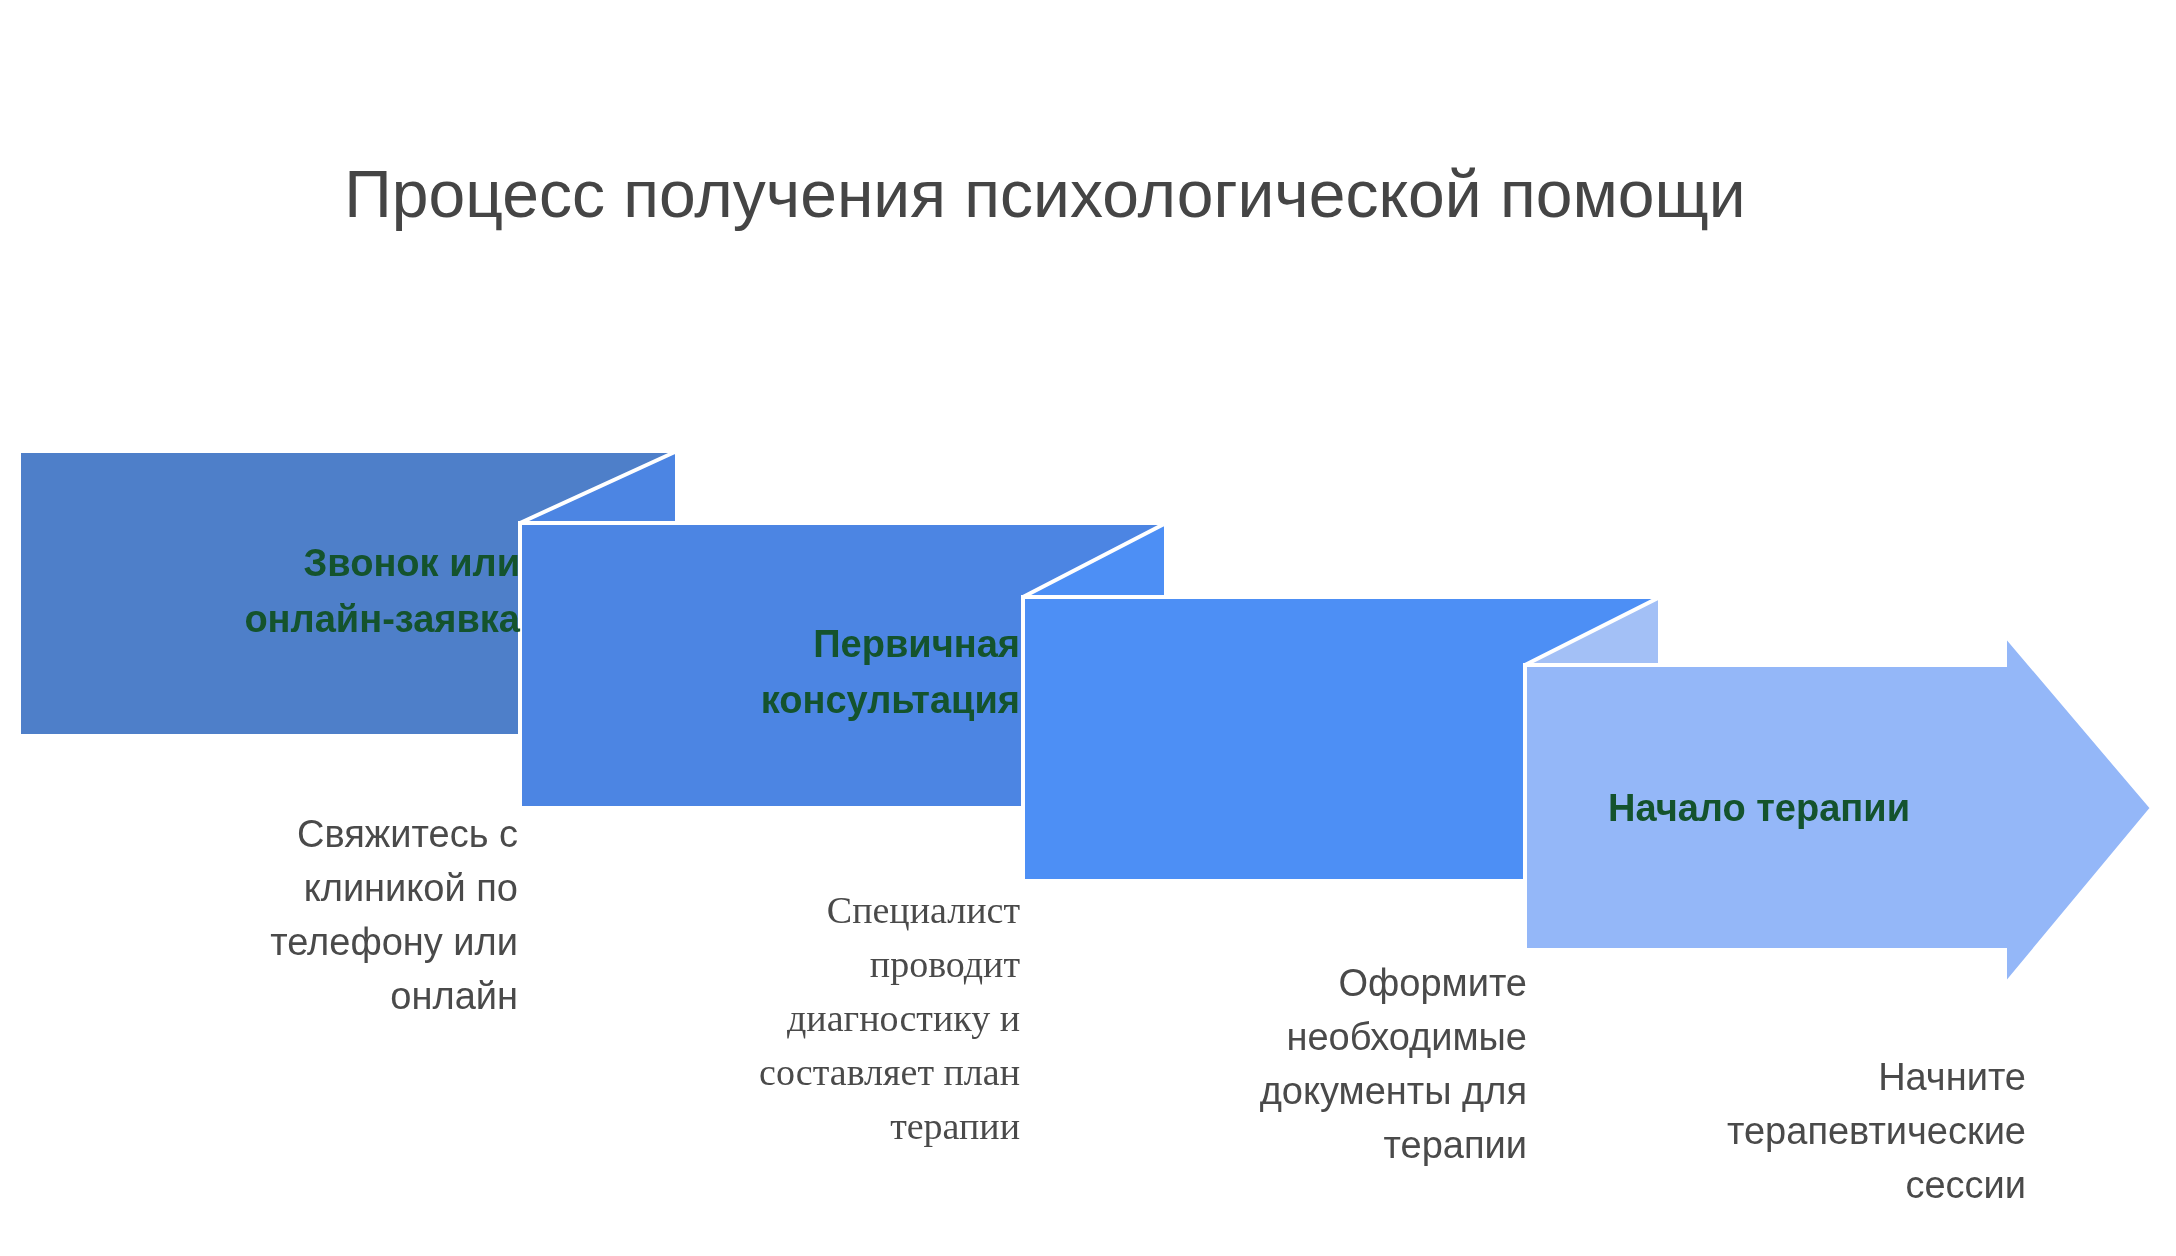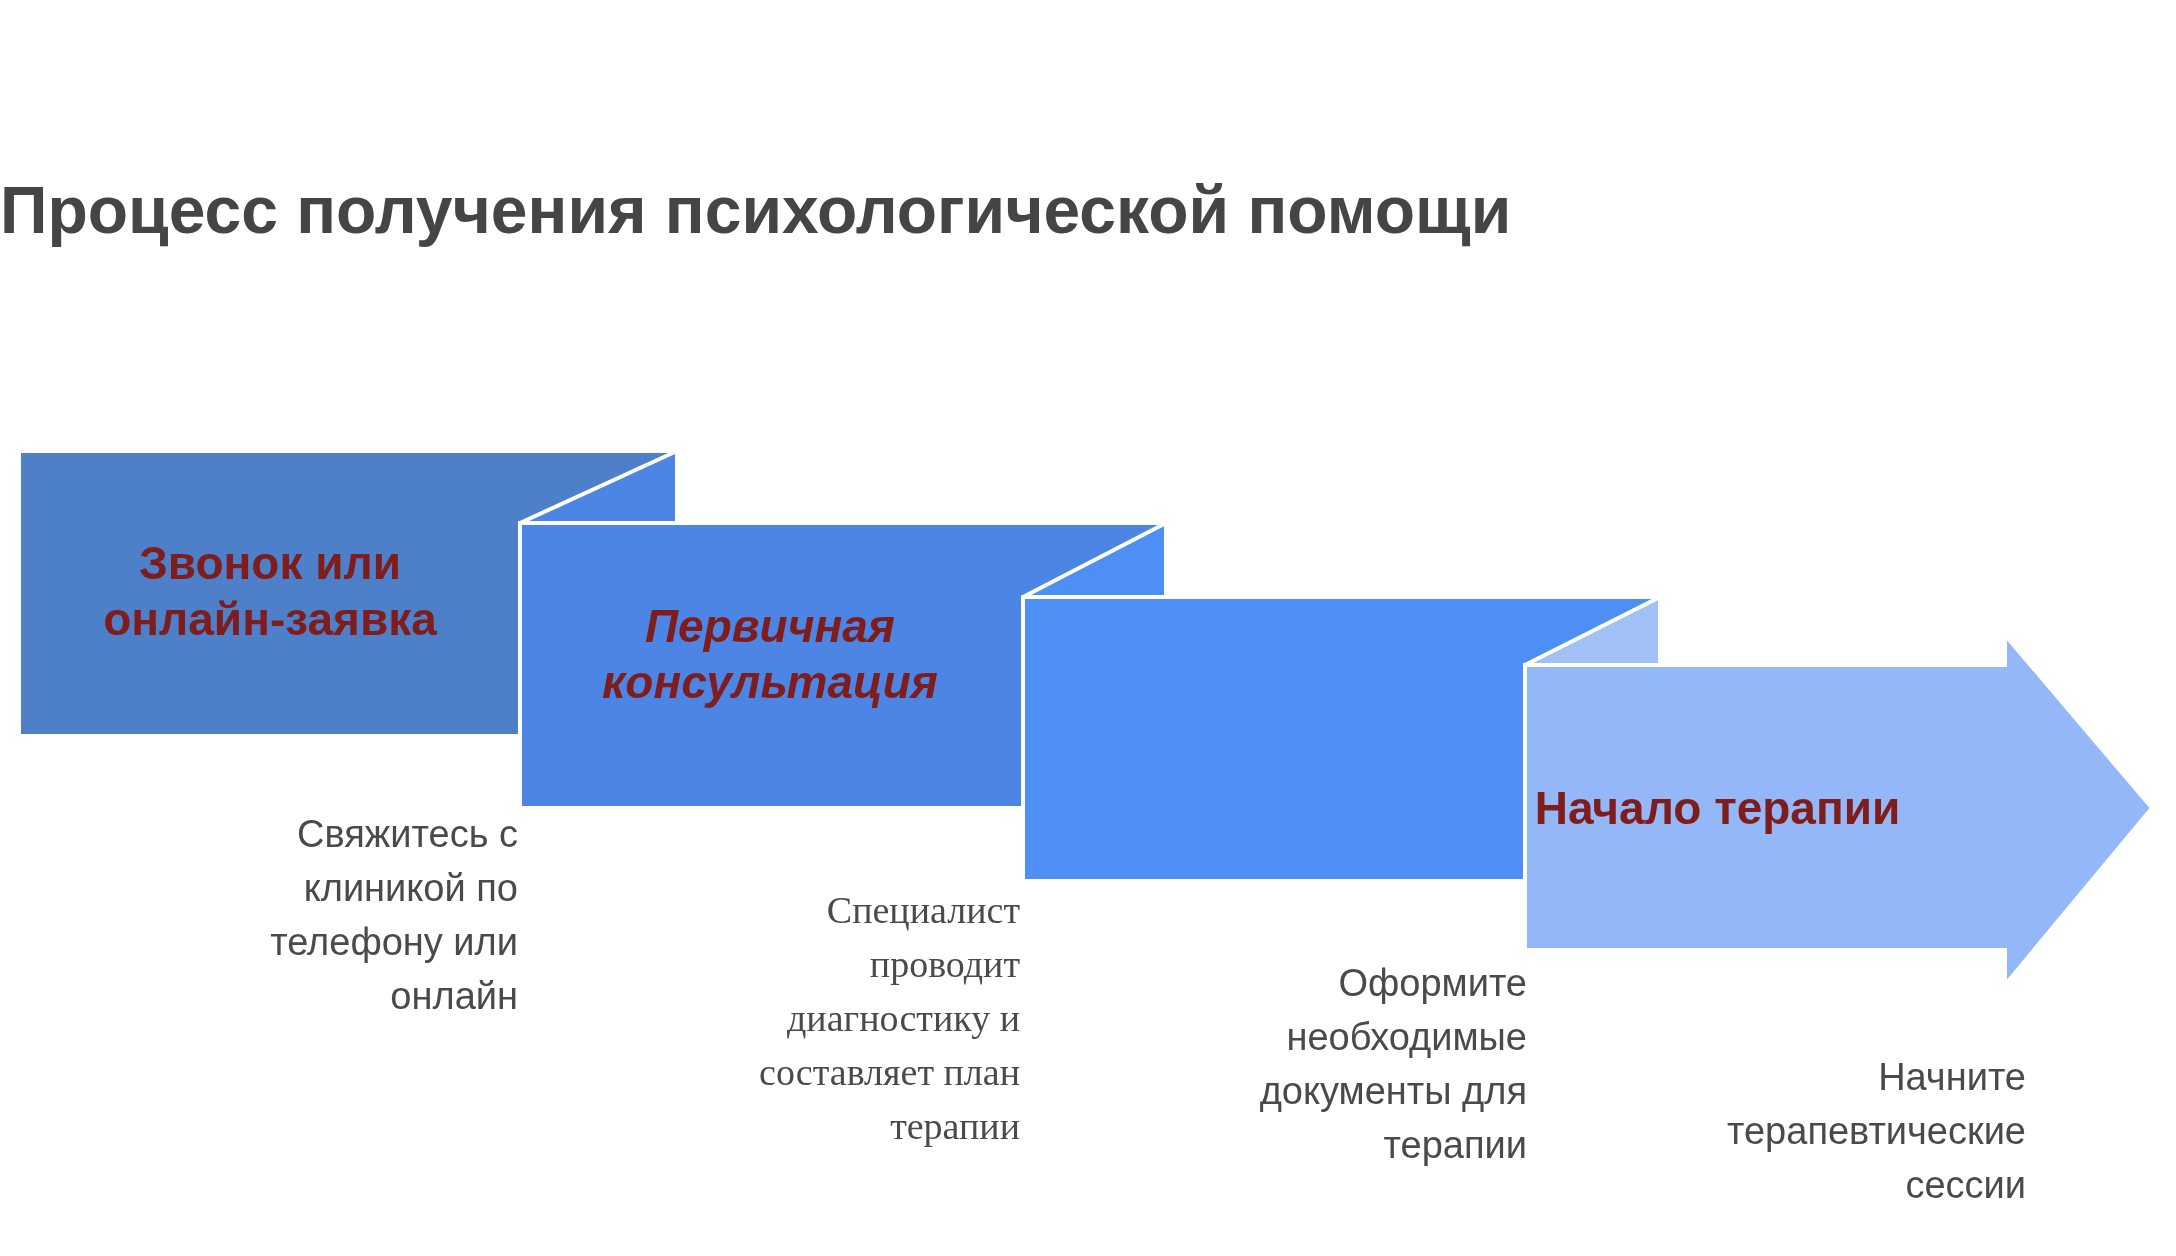--- a/index.html
+++ b/index.html
@@ -13,52 +13,52 @@
     height: 1256px;
     background: #ffffff;
     overflow: hidden;
     font-family: "Liberation Sans", "DejaVu Sans", sans-serif;
   }
   .title {
     position: absolute;
     left: 0;
     top: 152px;
     width: 2090px;
+    text-align: center;
     font-size: 66px;
     line-height: 84px;
-    font-weight: bold;
+    font-weight: normal;
     color: #454545;
     white-space: nowrap;
-    margin-top: 16px;
   }
   .shapes {
     position: absolute;
     left: 0;
     top: 0;
   }
   .step-label {
     position: absolute;
-    text-align: center;
-    font-size: 46px;
+    text-align: right;
+    font-size: 38px;
     line-height: 56px;
     font-weight: bold;
-    color: #7f1d1d;
+    color: #14532d;
     white-space: pre-line;
   }
   .step-desc {
     position: absolute;
     text-align: right;
     font-size: 38px;
     line-height: 54px;
     font-weight: normal;
     color: #4a4a4a;
     white-space: pre-line;
   }
   .label-1 { left: 20px;   top: 535px; width: 500px; }
-  .label-2 { left: 520px;  top: 598px; width: 500px; font-style: italic; }
+  .label-2 { left: 520px;  top: 616px; width: 500px; }
   .label-3 { left: 1024px; top: 684px; width: 500px; }
   .label-4 { left: 1525px; top: 780px; width: 385px; }
   .desc-1  { left: 18px;   top: 807px; width: 500px; }
   .desc-2  { left: 520px;  top: 883px; width: 500px; font-family: Liberation Serif, serif; }
   .desc-3  { left: 1027px; top: 956px; width: 500px; }
   .desc-4  { left: 1526px; top: 1027px; width: 500px; margin-top: 23px; }
 </style>
 </head>
 <body>
 

